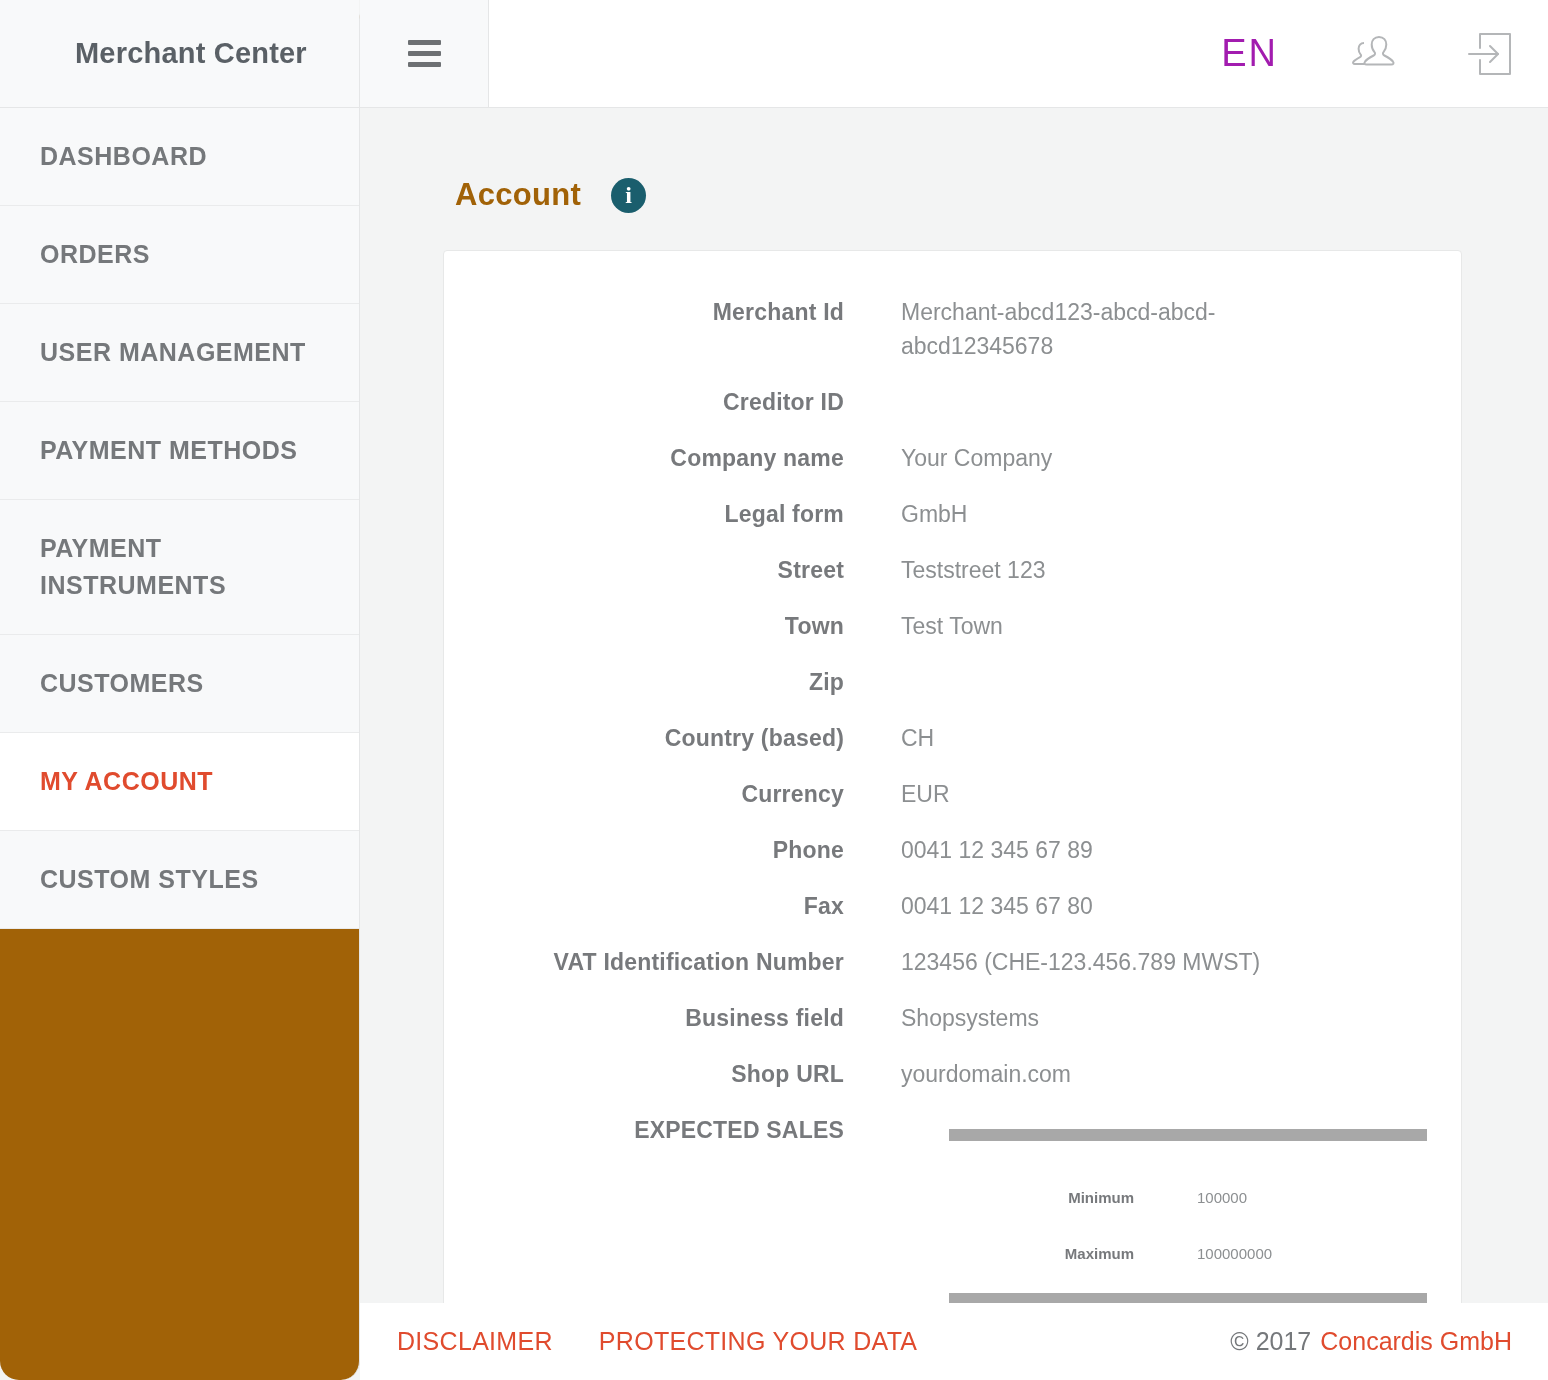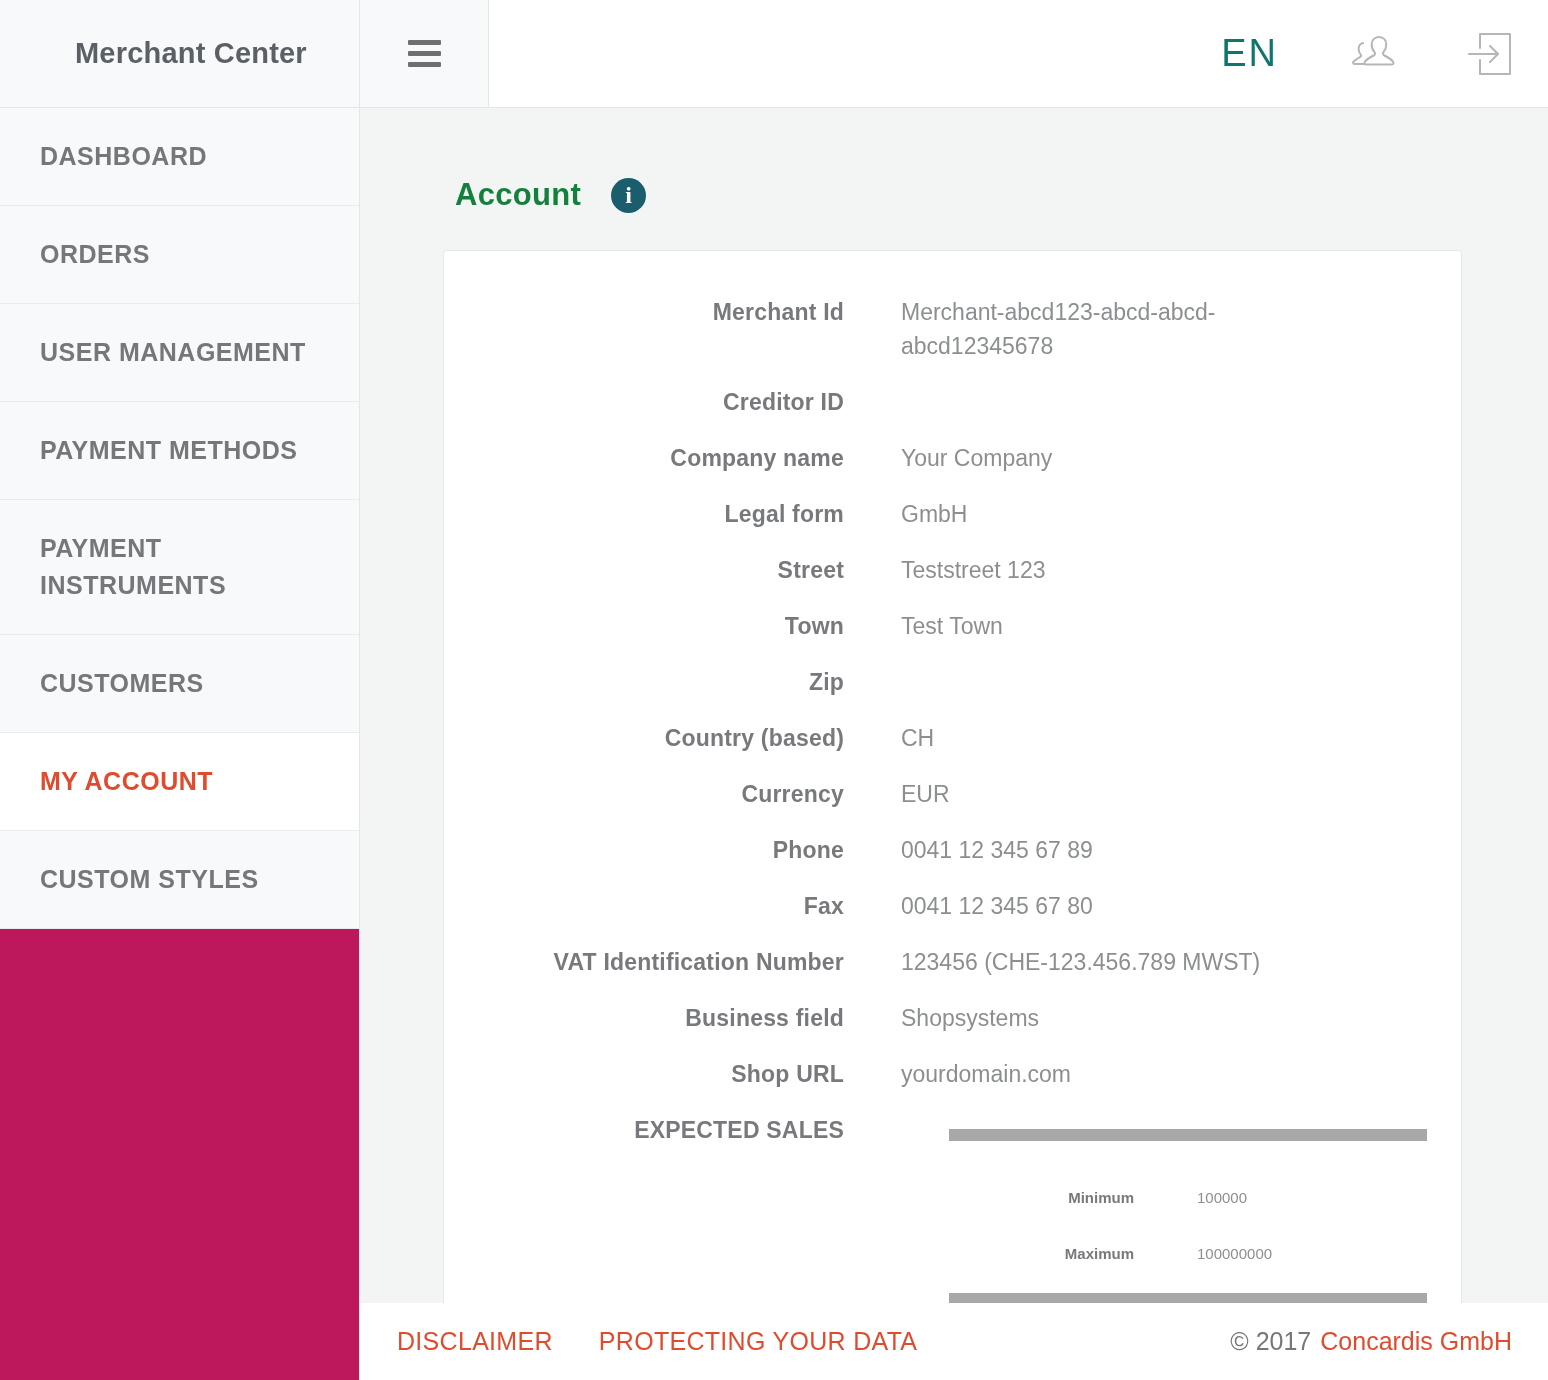--- a/index.html
+++ b/index.html
@@ -7,21 +7,21 @@
   body {
     font-family:"Liberation Sans", sans-serif;
     display:flex;
     background:#f3f4f4;
     overflow:hidden;
     color:#75787b;
   }
   
   .sidebar {
     width:360px; flex:none; display:flex; flex-direction:column;
-    background:#be185d; border-right:1px solid #e5e6e7;
+    background:#a16207; border-right:1px solid #e5e6e7;border-radius:19px;
   }
   .sidebar-header {
     height:108px; flex:none; background:#f8f9fa; border-bottom:1px solid #e5e6e7;
     display:flex; align-items:center; padding-left:75px;
     font-size:29px; font-weight:bold; color:#5a6066; letter-spacing:.2px;
   }
   .nav-item {
     display:block; background:#f8f9fa; border-bottom:1px solid #eaebec;
     padding:30px 20px 30px 40px; line-height:37px;
     font-size:25px; font-weight:bold; letter-spacing:.5px; color:#75787b;
@@ -35,31 +35,31 @@
     height:108px; flex:none; background:#ffffff; border-bottom:1px solid #e5e6e7;
     display:flex; align-items:center;
   }
   .hamburger-btn {
     width:129px; height:100%; flex:none; background:#f8f9fa; border-right:1px solid #e5e6e7;
     display:flex; flex-direction:column; align-items:center; justify-content:center; cursor:pointer;
   }
   .hamburger-btn .bar { width:33px; height:5px; background:#6d7073; border-radius:1px; margin:3px 0; }
   .topbar-right { margin-left:auto; display:flex; align-items:center; }
   .lang-btn {
-    font-size:38px; color:#0f766e; letter-spacing:2px; cursor:pointer; margin-right:74px;
+    font-size:38px; color:#a21caf; letter-spacing:2px; cursor:pointer; margin-right:74px;
     background:none; border:none; font-family:inherit;
   }
   .icon-btn { background:none; border:none; cursor:pointer; display:flex; align-items:center; }
   .users-btn { margin-right:70px; }
   .logout-btn { margin-right:36px; }
   .icon-btn svg { display:block; }
   
   .content { flex:1; background:#f3f4f4; overflow:hidden; padding:0 86px 0 83px; }
   .page-title-row { margin:64px 0 0 12px; height:46px; display:flex; align-items:center; }
-  .page-title { font-size:31px; font-weight:bold; color:#15803d; letter-spacing:.3px; }
+  .page-title { font-size:31px; font-weight:bold; color:#a16207; letter-spacing:.3px; }
   .info-btn {
     margin-left:30px; width:35px; height:35px; border-radius:50%;
     background:#1a5e6d; border:none; cursor:pointer;
     color:#ffffff; font-family:"Liberation Serif", serif; font-weight:bold; font-size:24px;
     display:flex; align-items:center; justify-content:center; line-height:1;
   }
   .card {
     margin-top:32px; background:#ffffff; border:1px solid #e7e8e8; border-radius:4px;
     padding:44px 34px 10px 0; width:1019px;
   }

